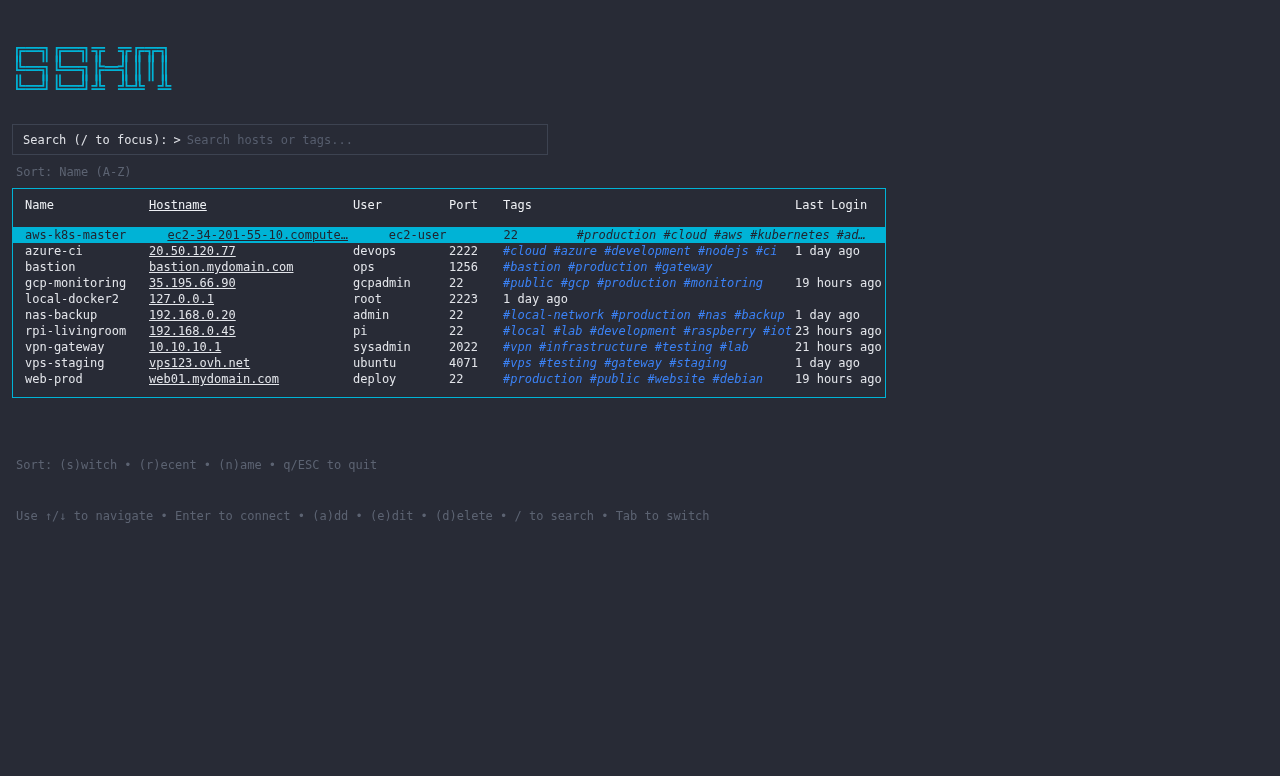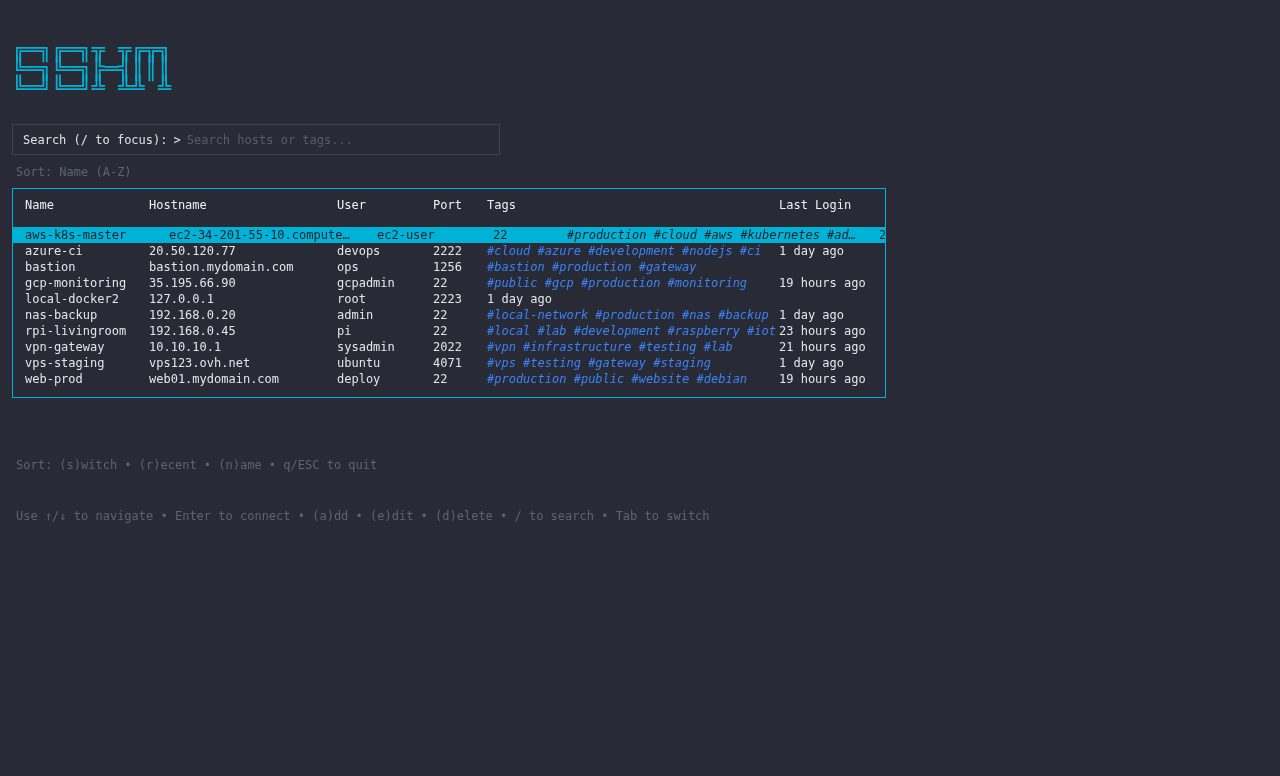--- a/index.html
+++ b/index.html
@@ -12,21 +12,21 @@
   }
   .screen { position:relative; width:1280px; height:776px; }
 
   .logo {
     position:absolute; left:12px; top:40px;
     color: var(--accent, #00b3d6);
     font-size:22px; line-height:19px; white-space:pre;
   }
 
   .search-box {
-    position:absolute; left:12px; top:124px; width:488px; height:31px;
+    position:absolute; left:12px; top:124px; width:536px; height:31px;
     border:1px solid #3d4351;
     display:flex; align-items:center; padding:0 10px;
     font-size:12px;
   }
   .search-label { color:#dfe1e6; white-space:pre; }
   .search-prompt { color:#dfe1e6; white-space:pre; margin:0 6px 0 6px; }
   .search-input {
     flex:1; background:transparent; border:none; outline:none;
     color: var(--text, #e3e5ea); font:inherit; min-width:0;
   }
@@ -42,21 +42,21 @@
     border:1px solid var(--accent, #00b3d6);
     padding:8px 0 10px 0;
   }
   .trow {
     display:flex; height:16px; line-height:16px; font-size:12px;
     padding-left:12px; align-items:center;
   }
   .thead { margin-bottom:14px; color:#eef0f4; }
   .cell { white-space:pre; overflow:hidden; display:block; }
   .c-name { width:124px; }
-  .c-host { width:188px; }
+  .c-host { width:204px;text-decoration:underline; }
   .c-user { width:96px; }
   .c-port { width:54px; }
   .c-tags { width:292px; font-style:italic; color:#3b82f6; }
   .c-last { flex:1; }
   .thead .c-tags { font-style:normal; color:inherit; }
   .trow.selected { background: var(--accent, #00b3d6); color: var(--selected_text, #20242f); gap: 20px; }
   .trow.selected .c-tags { color: var(--selected_text, #20242f); }
 
   .footer {
     position:absolute; left:16px; top:423px;

